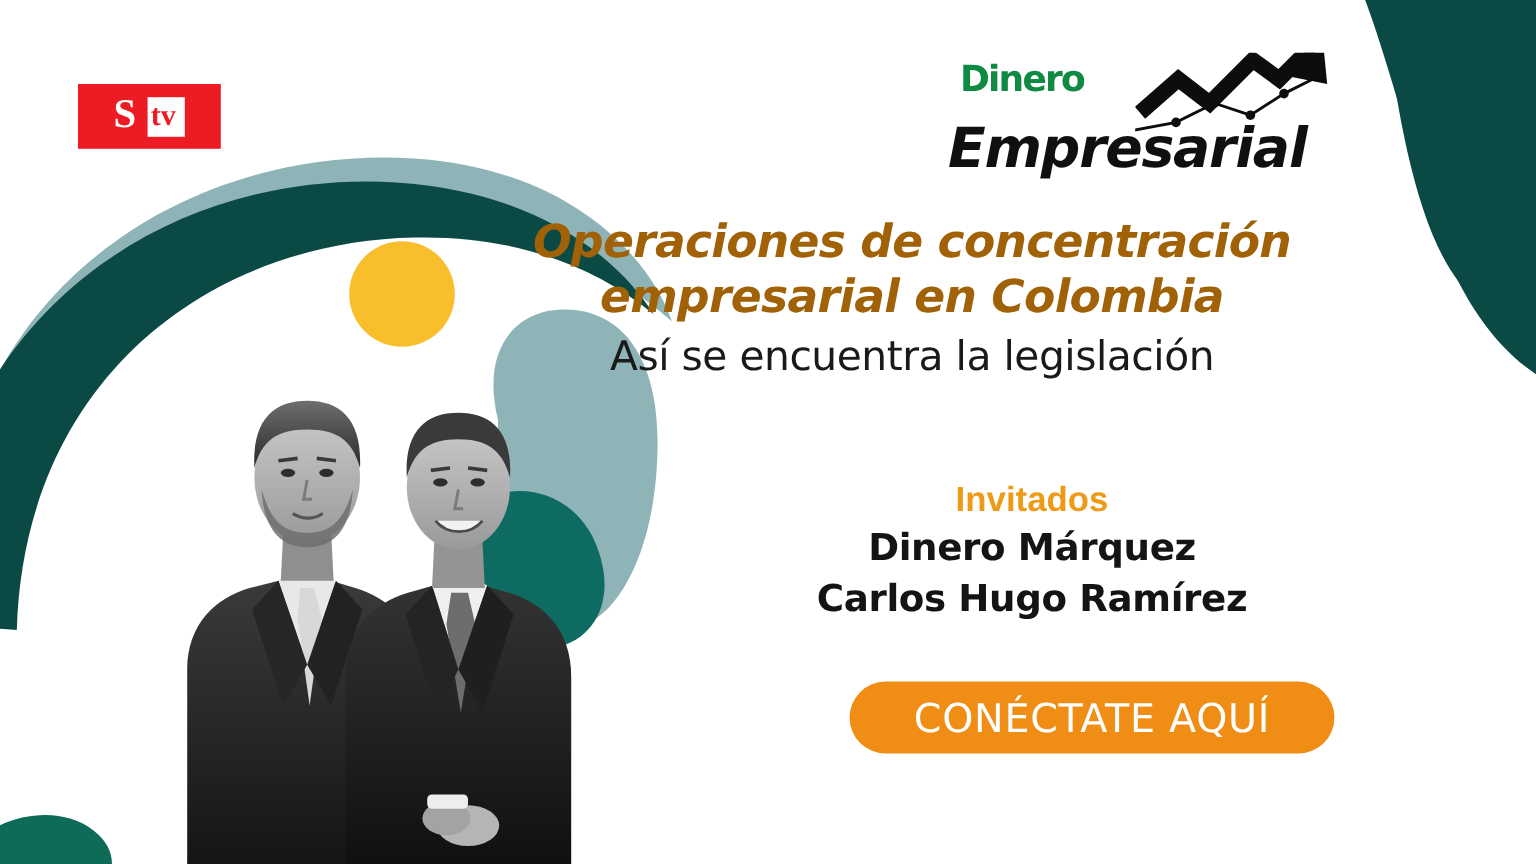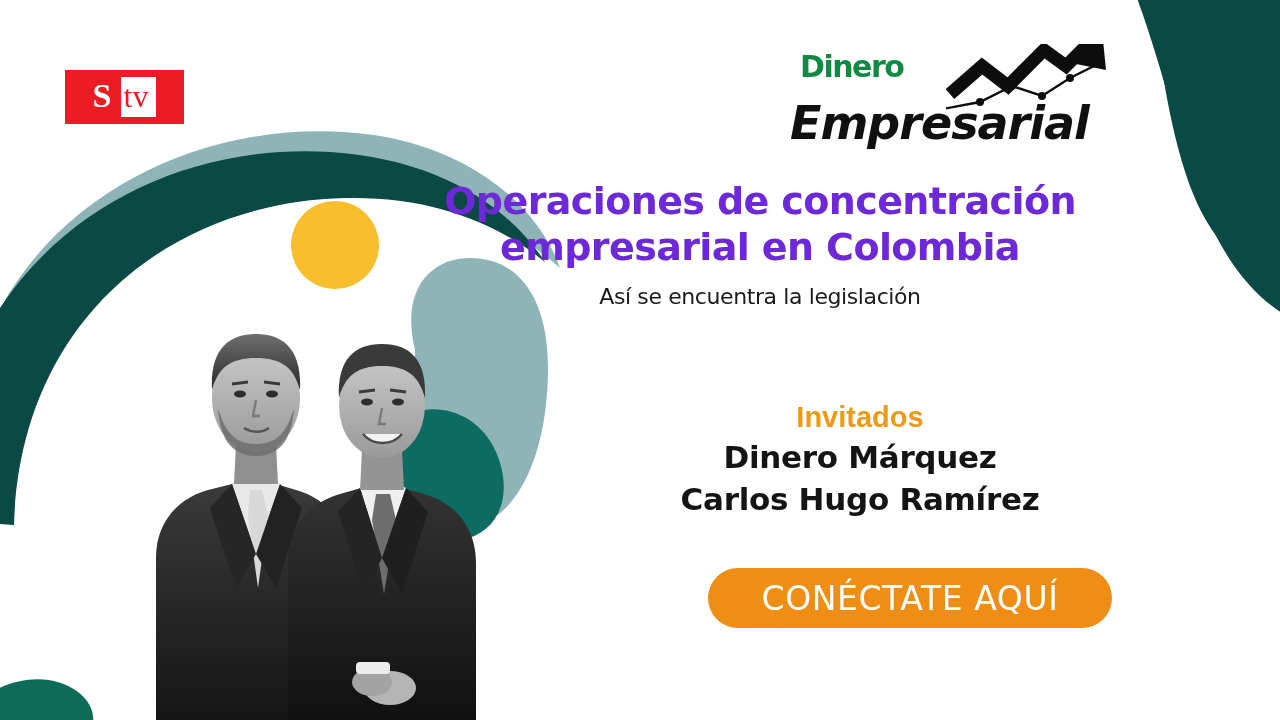--- a/index.html
+++ b/index.html
@@ -20,21 +20,21 @@
     position:absolute;left:65px;top:70px;width:119px;height:54px;
     background:#ED1C24;display:flex;align-items:center;justify-content:center;
     gap:9px;
   }
   .channel-logo .mark-s{
     color:#ffffff;font-family:"Liberation Serif", serif;font-weight:bold;
     font-size:34px;line-height:1;letter-spacing:0;padding-bottom:2px;
   }
   .channel-logo .mark-tv{
     background:#ffffff;color:#ED1C24;font-family:"Liberation Serif", serif;
-    font-weight:normal;font-size:32px;line-height:1;
+    font-weight:bold;font-size:25px;line-height:1;
     padding:3px 8px 5px 3px;
   }
 
   
   .brand{position:absolute;right:160px;top:52px;width:320px;height:110px;}
   .brand-dinero{
     position:absolute;left:0;top:0;
     font-family:"DejaVu Sans", sans-serif;
     font-weight:bold;font-size:30px;line-height:1;
     color:#0F8A42;letter-spacing:-1.5px;
@@ -48,25 +48,25 @@
   .brand-arrow{position:absolute;left:146px;top:-8px;width:180px;height:80px;}
 
   
   .headline{
     position:absolute;left:430px;top:178px;width:660px;
     text-align:center;
   }
   .headline .title-line{
     font-family:"DejaVu Sans", sans-serif;
     font-weight:bold;font-size:38px;line-height:46px;
-    color:#6d28d9;letter-spacing:-0.6px;white-space:nowrap;
+    color:#a16207;letter-spacing:-0.6px;white-space:nowrap;font-style:italic;
   }
   .headline .subtitle{
     font-family:"DejaVu Sans", sans-serif;
-    font-weight:normal;font-size:22px;line-height:46px;
+    font-weight:normal;font-size:34px;line-height:46px;
     color:#1a1a1a;letter-spacing:-0.4px;margin-top:4px;white-space:nowrap;
   }
 
   
   .guests{
     position:absolute;left:620px;top:398px;width:480px;text-align:center;
   }
   .guests .guests-label{
     font-family:Liberation Sans, sans-serif;
     font-weight:bold;font-size:29px;line-height:38px;color:#EE9A17;

